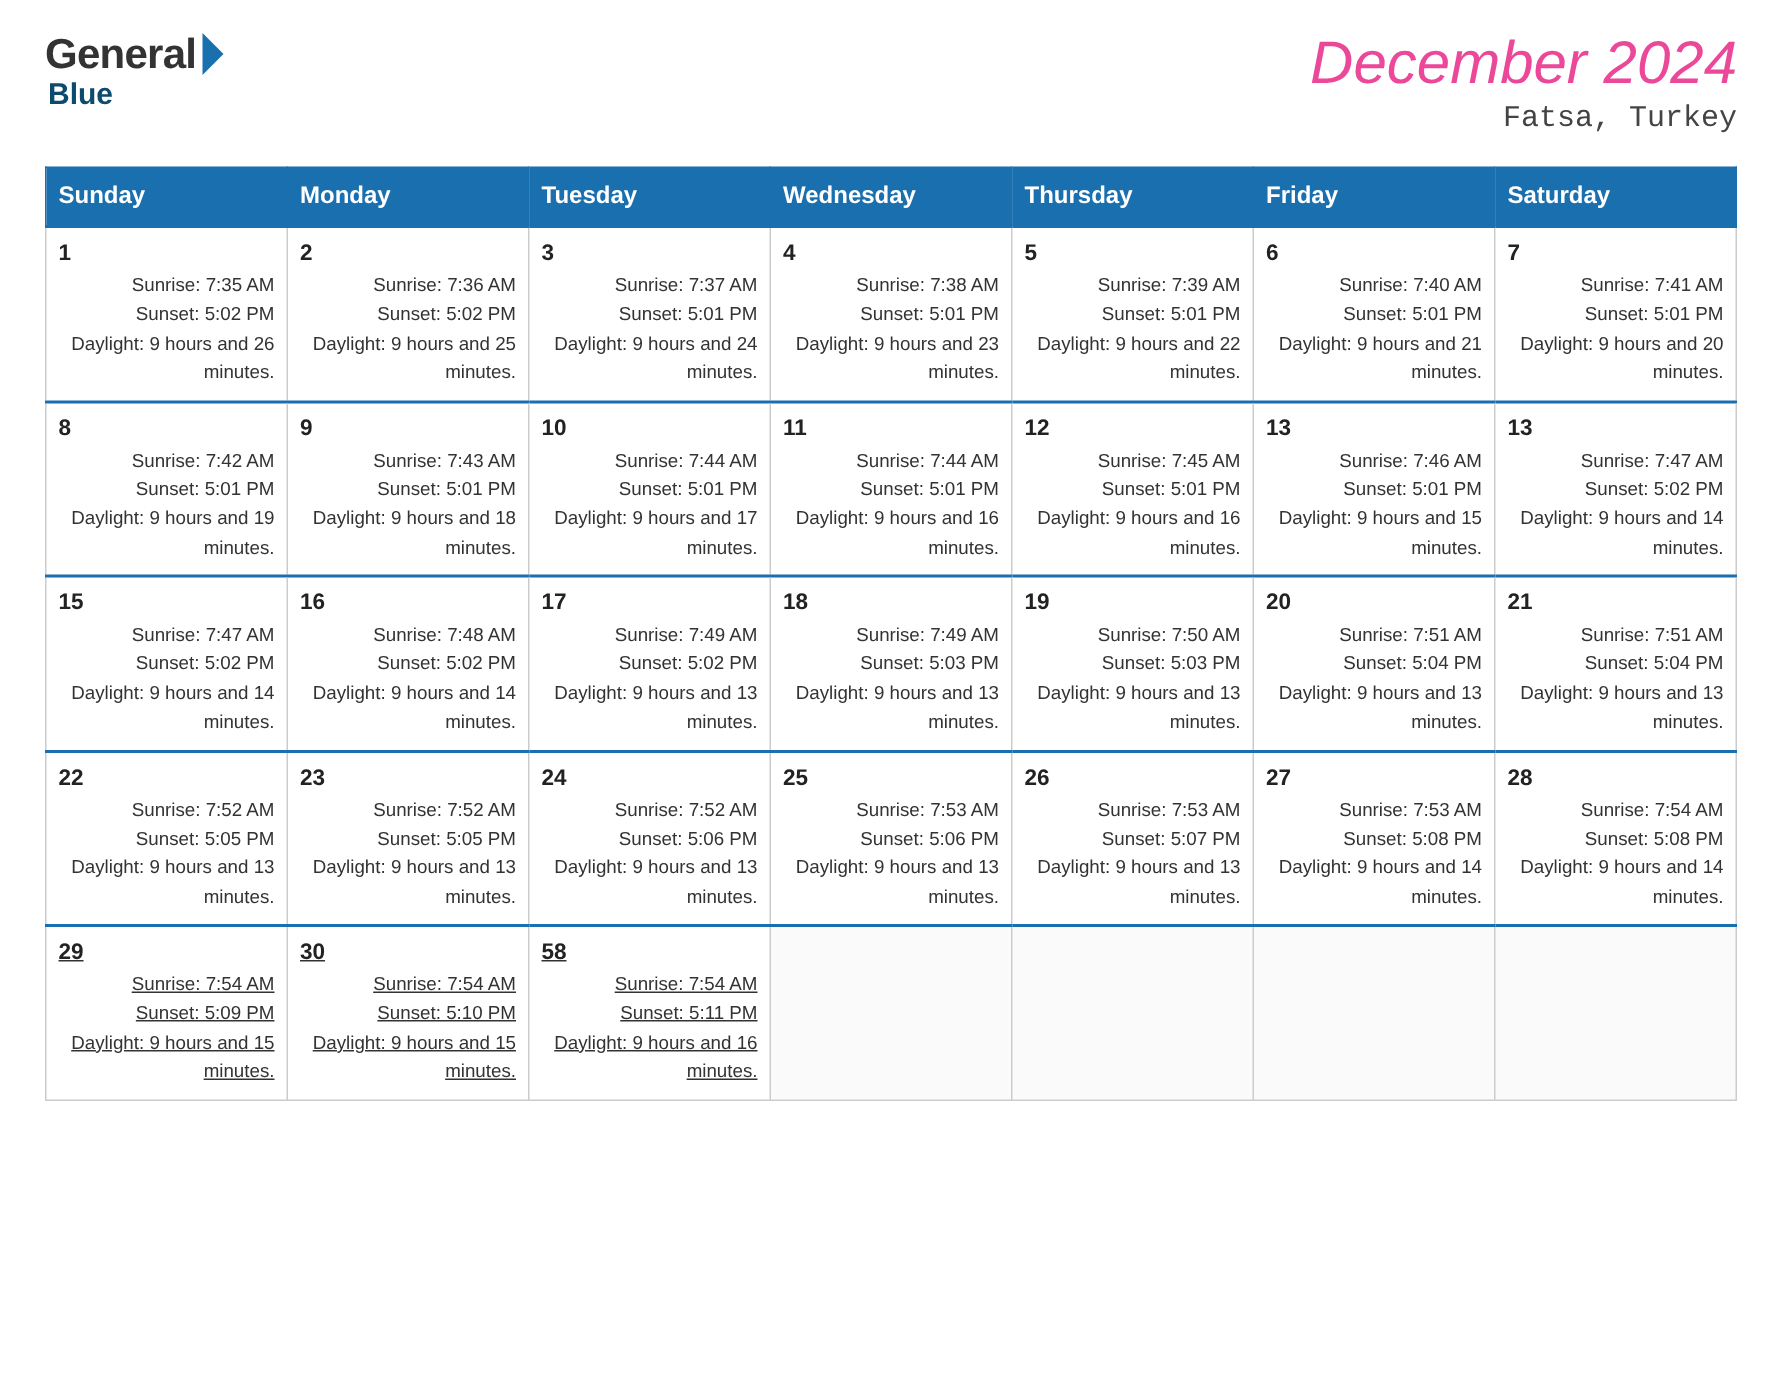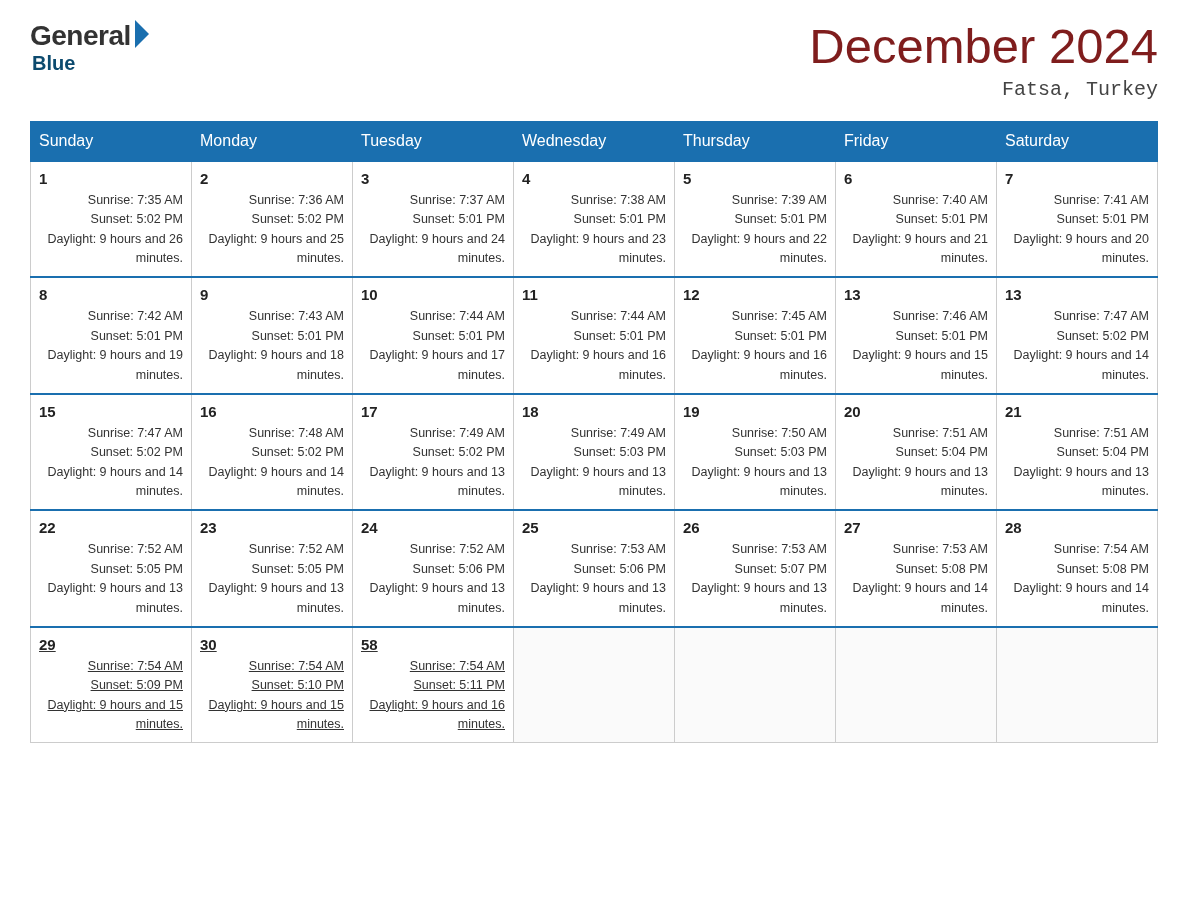--- a/index.html
+++ b/index.html
@@ -16,20 +16,21 @@
       align-items: flex-start;
       margin-bottom: 20px;
     }
     .logo {
       display: flex;
       flex-direction: column;
       align-items: flex-start;
     }
     .logo-top {
       display: flex;
+      align-items: center;
     }
     .logo-general {
       font-size: 28px;
       font-weight: bold;
       color: #333;
       letter-spacing: -0.5px;
     }
     .logo-triangle {
       width: 0;
       height: 0;
@@ -41,41 +42,42 @@
     .logo-bottom {
       font-size: 20px;
       font-weight: bold;
       color: #0c4a6e;
       margin-left: 2px;
     }
     .title-section {
       text-align: right;
     }
     .calendar-title {
-      font-size: 49px;
+      font-size: 40px;
       font-weight: normal;
-      color: #7f1d1d;
+      color: #ec4899;
       line-height: 1.1;
+      font-style: italic;
     }
     .calendar-subtitle {
       font-size: 20px;
       color: #444;
       margin-top: 4px;
       font-family: Liberation Mono, monospace;
     }
     table {
       width: 100%;
       border-collapse: collapse;
       table-layout: fixed;
     }
     thead tr th {
       background-color: #1a6faf;
       color: #fff;
       font-size: 16px;
-      font-weight: normal;
+      font-weight: bold;
       padding: 10px 8px;
       text-align: left;
       border: 1px solid #1a6faf;
     }
     tbody tr td {
       border: 1px solid #ccc;
       border-top: 2px solid #1a6faf;
       padding: 8px;
       vertical-align: top;
       font-size: 13px;

